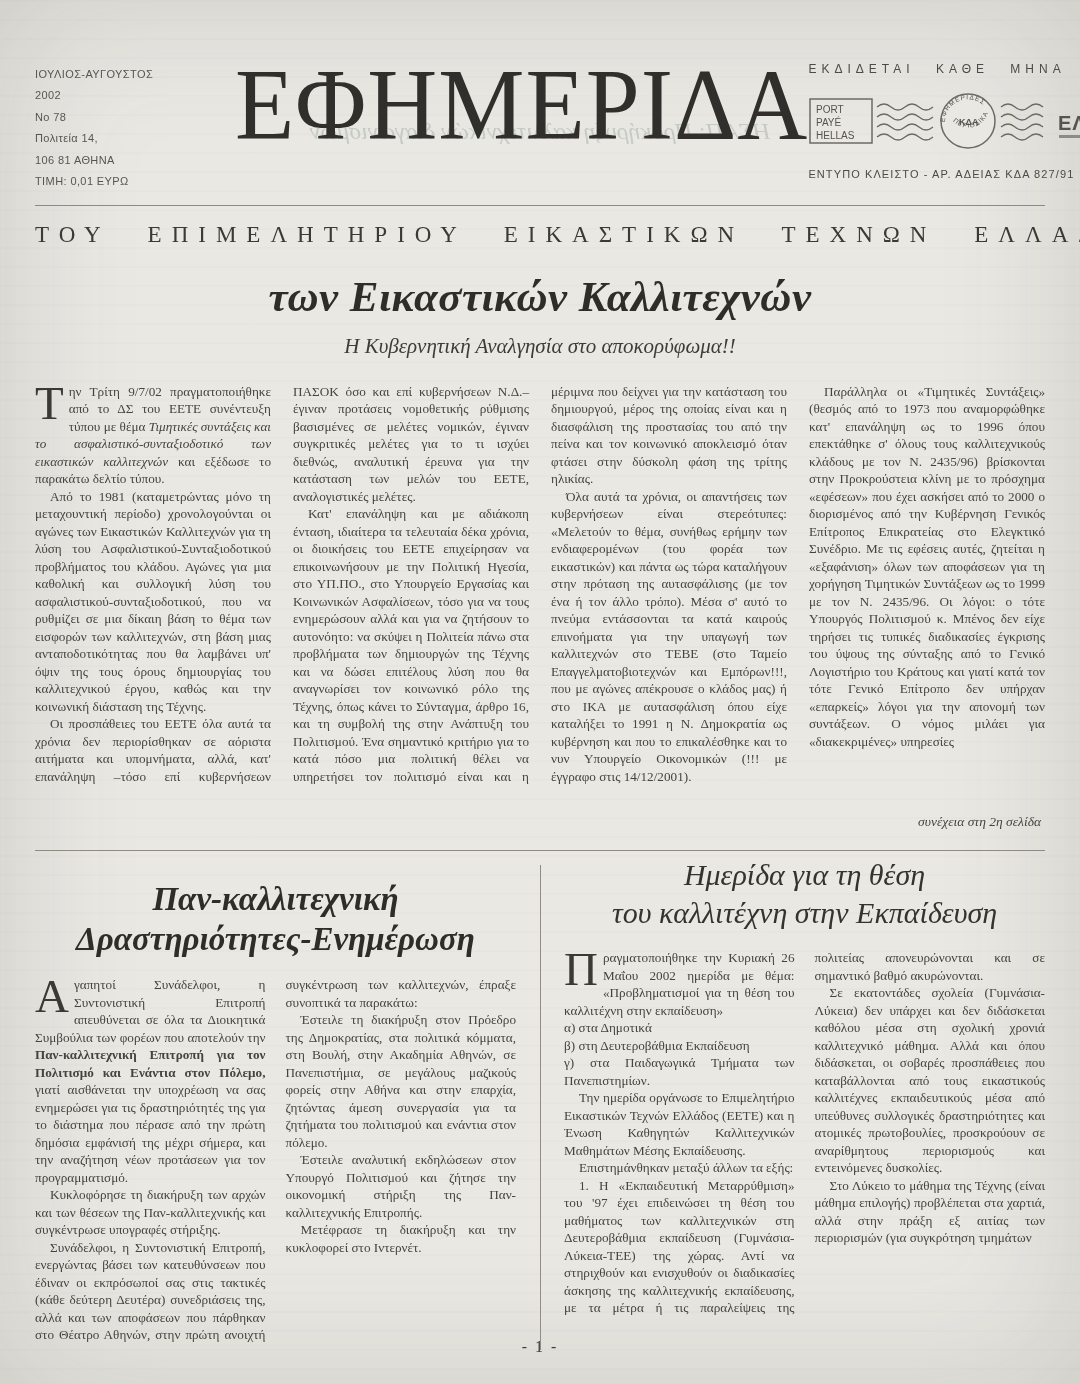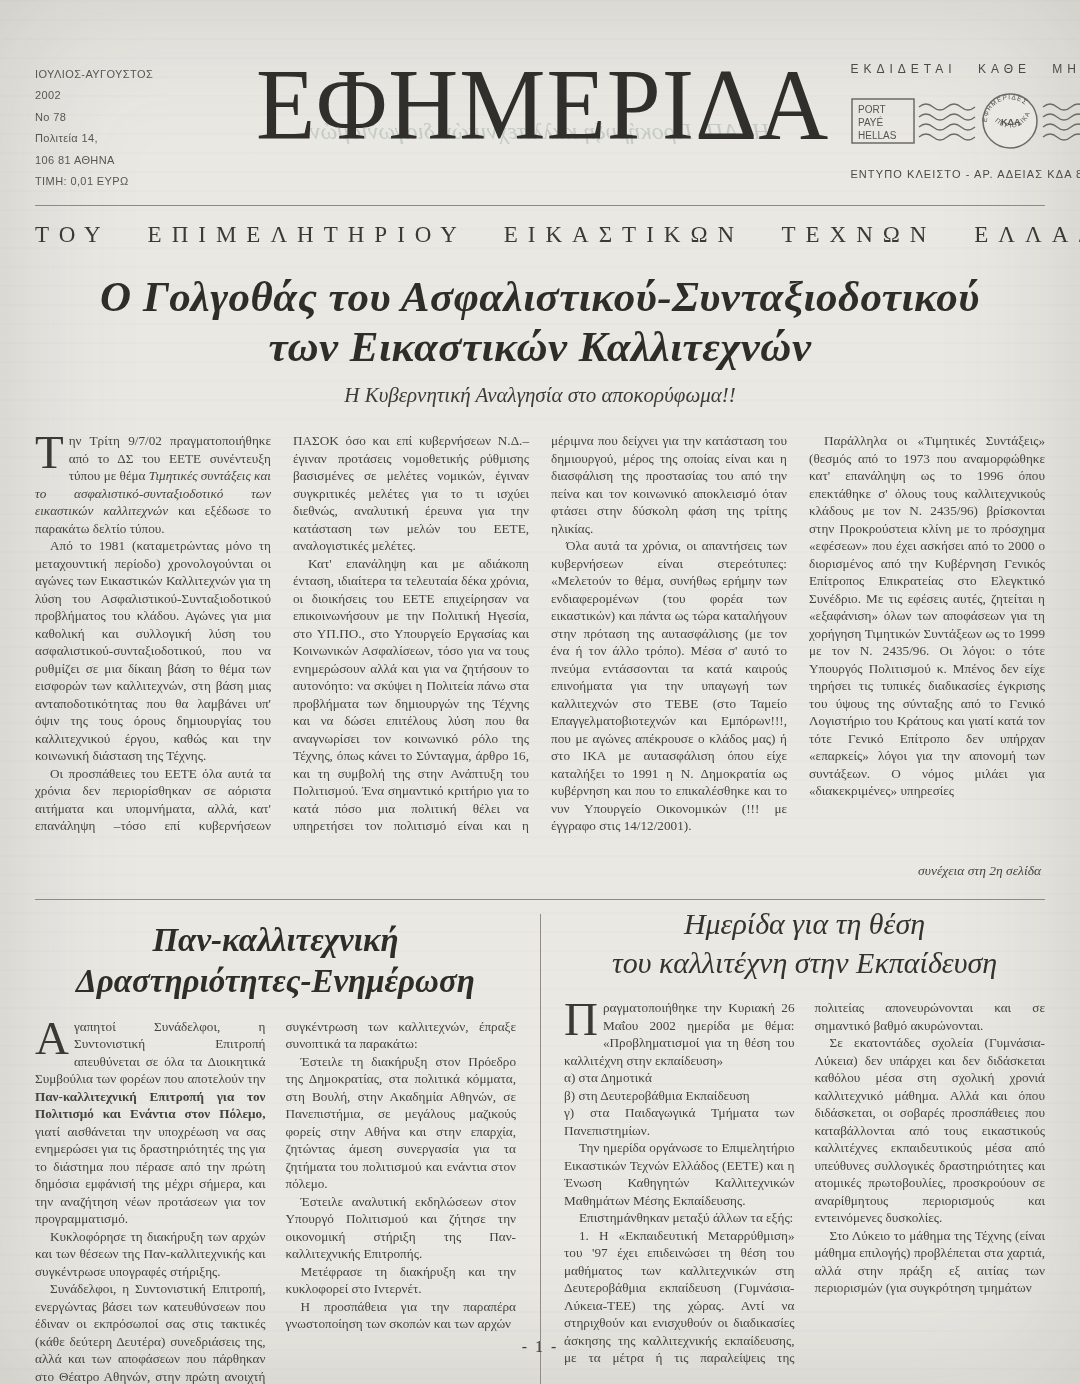--- a/index.html
+++ b/index.html
@@ -10,21 +10,21 @@
   }
   
   .page::before{
     content:"";position:absolute;inset:0;pointer-events:none;
     background:repeating-linear-gradient(180deg,rgba(112,114,106,.045) 0 2px,transparent 2px 19px);
     opacity:.55;
   }
   .content{position:relative;padding:56px 35px 0;}
 
   
-  .header{display:grid;grid-template-columns:200px 1fr 345px;align-items:start;gap:21px;}
+  .header{display:grid;grid-template-columns:200px 1fr 345px;align-items:start;}
   .issue-info{font:11px/1.95 "Liberation Sans",sans-serif;color:#58564f;letter-spacing:.4px;padding-top:8px;}
   .masthead{
     font-family:"Liberation Serif",serif;font-size:97px;line-height:.98;letter-spacing:1px;
     text-align:center;color:#302f2b;transform:scaleY(1.04);transform-origin:top;
     white-space:nowrap;
   }
   .right-block{padding-top:6px;}
   .freq{font-family:"Liberation Sans",sans-serif;font-size:12px;letter-spacing:5px;word-spacing:13px;color:#4c4b45;white-space:nowrap;}
   .stamp-row{margin-top:9px;}
   .mailing{font-family:"Liberation Sans",sans-serif;font-size:11px;letter-spacing:1.1px;color:#4c4b45;margin-top:7px;white-space:nowrap;}
@@ -48,21 +48,21 @@
   .cont-note{text-align:right;font-family:"Liberation Serif",serif;font-style:italic;font-size:13.5px;color:#45443e;margin-top:23px;padding-right:4px;}
 
   
   .section-rule{border:0;border-top:1.5px solid #8d8b82;margin:20px 0 0;}
   .lower{position:relative;display:grid;grid-template-columns:1fr 1fr;margin-top:0;}
   .lower-divider{position:absolute;left:50%;top:14px;bottom:4px;width:1px;background:#8f8d84;}
   .article-left{padding-right:24px;}
   .article-right{padding-left:24px;}
   .head-bold-line{display:block;text-align:center;font-family:"Liberation Serif",serif;font-style:italic;font-weight:bold;font-size:33px;line-height:1.22;color:#2e2d28;}
   .head-light-line{display:block;text-align:center;font-family:"Liberation Serif",serif;font-style:italic;font-weight:normal;font-size:30px;line-height:1.28;color:#34332d;}
-  .article-left .art-head{margin-top:20px;}
+  .article-left .art-head{margin-top:28px;}
   .article-right .art-head{margin-top:5px;}
   .sub-cols{margin-top:17px;height:378px;column-count:2;column-gap:20px;column-fill:auto;overflow:hidden;}
 
   
   .footer{position:absolute;left:0;right:0;bottom:28px;text-align:center;font-family:"Liberation Serif",serif;font-size:16px;color:#403f39;letter-spacing:2px;}
   .ghost-line{
     position:absolute;top:118px;left:255px;width:570px;text-align:center;
     font-family:"Liberation Serif",serif;font-style:italic;font-size:24px;color:#6f837c;
     opacity:.28;transform:scaleX(-1);filter:blur(.6px);pointer-events:none;white-space:nowrap;
   }
@@ -139,21 +139,20 @@
         </div>
         <div class="mailing">ΕΝΤΥΠΟ ΚΛΕΙΣΤΟ - ΑΡ. ΑΔΕΙΑΣ ΚΔΑ 827/91</div>
       </div>
     </div>
 
     <hr class="rule-full">
 
     <div class="org-line">ΤΟΥ ΕΠΙΜΕΛΗΤΗΡΙΟΥ ΕΙΚΑΣΤΙΚΩΝ ΤΕΧΝΩΝ ΕΛΛΑΔΟΣ</div>
 
     <div class="headline">
-      <span class="headline-line">Ο Γολγοθάς του Ασφαλιστικού-Συνταξιοδοτικού</span>
       <span class="headline-line">των Εικαστικών Καλλιτεχνών</span>
     </div>
     <div class="subheadline">Η Κυβερνητική Αναλγησία στο αποκορύφωμα!!</div>
 
     <div class="main-cols body-text">
         <p class="nodent"><span class="dropcap">Τ</span><span>ην Τρίτη 9/7/02 πραγματοποιήθηκε από το ΔΣ του ΕΕΤΕ συνέντευξη τύπου με θέμα </span><span style="font-style: italic;">Τιμητικές συντάξεις και το ασφαλιστικό-συνταξιοδοτικό των εικαστικών καλλιτεχνών</span><span> και εξέδωσε το παρακάτω δελτίο τύπου.</span></p>
         <p><span>Από το 1981 (καταμετρώντας μόνο τη μεταχουντική περίοδο) χρονολογούνται οι αγώνες των Εικαστικών Καλλιτεχνών για τη λύση του Ασφαλιστικού-Συνταξιοδοτικού προβλήματος του κλάδου. Αγώνες για μια καθολική και συλλογική λύση του ασφαλιστικού-συνταξιοδοτικού, που να ρυθμίζει σε μια δίκαιη βάση το θέμα των εισφορών των καλλιτεχνών, στη βάση μιας ανταποδοτικότητας που θα λαμβάνει υπ' όψιν της τους όρους δημιουργίας του καλλιτεχνικού έργου, καθώς και την κοινωνική διάσταση της Τέχνης.</span></p>
         <p><span>Οι προσπάθειες του ΕΕΤΕ όλα αυτά τα χρόνια δεν περιορίσθηκαν σε αόριστα αιτήματα και υπομνήματα, αλλά, κατ' επανάληψη –τόσο επί κυβερνήσεων ΠΑΣΟΚ όσο και επί κυβερνήσεων Ν.Δ.– έγιναν προτάσεις νομοθετικής ρύθμισης βασισμένες σε μελέτες νομικών, έγιναν συγκριτικές μελέτες για το τι ισχύει διεθνώς, αναλυτική έρευνα για την κατάσταση των μελών του ΕΕΤΕ, αναλογιστικές μελέτες.</span></p>
         <p><span>Κατ' επανάληψη και με αδιάκοπη ένταση, ιδιαίτερα τα τελευταία δέκα χρόνια, οι διοικήσεις του ΕΕΤΕ επιχείρησαν να επικοινωνήσουν με την Πολιτική Ηγεσία, στο ΥΠ.ΠΟ., στο Υπουργείο Εργασίας και Κοινωνικών Ασφαλίσεων, τόσο για να τους ενημερώσουν αλλά και για να ζητήσουν το αυτονόητο: να σκύψει η Πολιτεία πάνω στα προβλήματα των δημιουργών της Τέχνης και να δώσει επιτέλους λύση που θα αναγνωρίσει τον κοινωνικό ρόλο της Τέχνης, όπως κάνει το Σύνταγμα, άρθρο 16, και τη συμβολή της στην Ανάπτυξη του Πολιτισμού. Ένα σημαντικό κριτήριο για το κατά πόσο μια πολιτική θέλει να υπηρετήσει τον πολιτισμό είναι και η μέριμνα που δείχνει για την κατάσταση του δημιουργού, μέρος της οποίας είναι και η διασφάλιση της προστασίας του από την πείνα και τον κοινωνικό αποκλεισμό όταν φτάσει στην δύσκολη φάση της τρίτης ηλικίας.</span></p>
         <p><span>Όλα αυτά τα χρόνια, οι απαντήσεις των κυβερνήσεων είναι στερεότυπες: «Μελετούν το θέμα, συνήθως ερήμην των ενδιαφερομένων (του φορέα των εικαστικών) και πάντα ως τώρα καταλήγουν στην πρόταση της αυτασφάλισης (με τον ένα ή τον άλλο τρόπο). Μέσα σ' αυτό το πνεύμα εντάσσονται τα κατά καιρούς επινοήματα για την υπαγωγή των καλλιτεχνών στο ΤΕΒΕ (στο Ταμείο Επαγγελματοβιοτεχνών και Εμπόρων!!!, που με αγώνες απέκρουσε ο κλάδος μας) ή στο ΙΚΑ με αυτασφάλιση όπου είχε καταλήξει το 1991 η Ν. Δημοκρατία ως κυβέρνηση και που το επικαλέσθηκε και το νυν Υπουργείο Οικονομικών (!!! με έγγραφο στις 14/12/2001).</span></p>
@@ -170,21 +169,20 @@
           <span class="head-bold-line">Παν-καλλιτεχνική</span>
           <span class="head-bold-line">Δραστηριότητες-Ενημέρωση</span>
         </div>
         <div class="sub-cols body-text">
             <p class="nodent"><span class="dropcap">Α</span><span>γαπητοί Συνάδελφοι, η Συντονιστική Επιτροπή απευθύνεται σε όλα τα Διοικητικά Συμβούλια των φορέων που αποτελούν την </span><span style="font-weight: bold;">Παν-καλλιτεχνική Επιτροπή για τον Πολιτισμό και Ενάντια στον Πόλεμο,</span><span> γιατί αισθάνεται την υποχρέωση να σας ενημερώσει για τις δραστηριότητές της για το διάστημα που πέρασε από την πρώτη δημόσια εμφάνισή της μέχρι σήμερα, και την αναζήτηση νέων προτάσεων για τον προγραμματισμό.</span></p>
             <p><span>Κυκλοφόρησε τη διακήρυξη των αρχών και των θέσεων της Παν-καλλιτεχνικής και συγκέντρωσε υπογραφές στήριξης.</span></p>
             <p><span>Συνάδελφοι, η Συντονιστική Επιτροπή, ενεργώντας βάσει των κατευθύνσεων που έδιναν οι εκπρόσωποί σας στις τακτικές (κάθε δεύτερη Δευτέρα) συνεδριάσεις της, αλλά και των αποφάσεων που πάρθηκαν στο Θέατρο Αθηνών, στην πρώτη ανοιχτή συγκέντρωση των καλλιτεχνών, έπραξε συνοπτικά τα παρακάτω:</span></p>
             <p><span>Έστειλε τη διακήρυξη στον Πρόεδρο της Δημοκρατίας, στα πολιτικά κόμματα, στη Βουλή, στην Ακαδημία Αθηνών, σε Πανεπιστήμια, σε μεγάλους μαζικούς φορείς στην Αθήνα και στην επαρχία, ζητώντας άμεση συνεργασία για τα ζητήματα του πολιτισμού και ενάντια στον πόλεμο.</span></p>
             <p><span>Έστειλε αναλυτική εκδηλώσεων στον Υπουργό Πολιτισμού και ζήτησε την οικονομική στήριξη της Παν-καλλιτεχνικής Επιτροπής.</span></p>
             <p><span>Μετέφρασε τη διακήρυξη και την κυκλοφορεί στο Ιντερνέτ.</span></p>
-            <p><span>Η προσπάθεια για την παραπέρα γνωστοποίηση των σκοπών και των αρχών</span></p>
           </div>
 
       </div>
 
       <div class="article-right">
         <div class="art-head">
           <span class="head-light-line">Ημερίδα για τη θέση</span>
           <span class="head-light-line">του καλλιτέχνη στην Εκπαίδευση</span>
         </div>
         <div class="sub-cols body-text">

